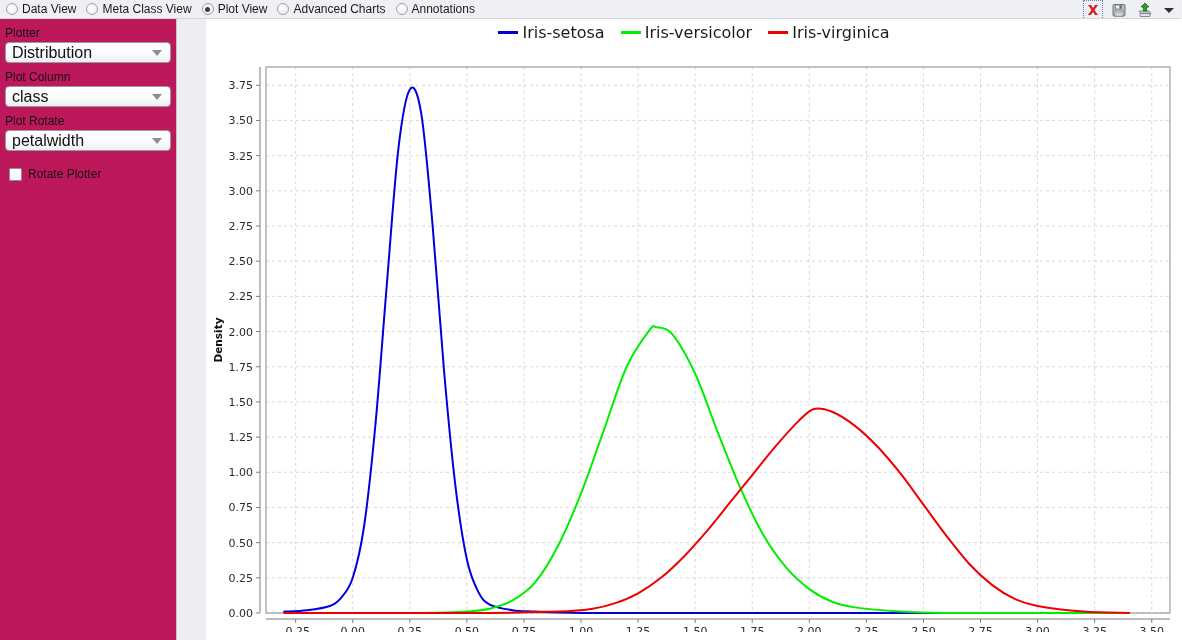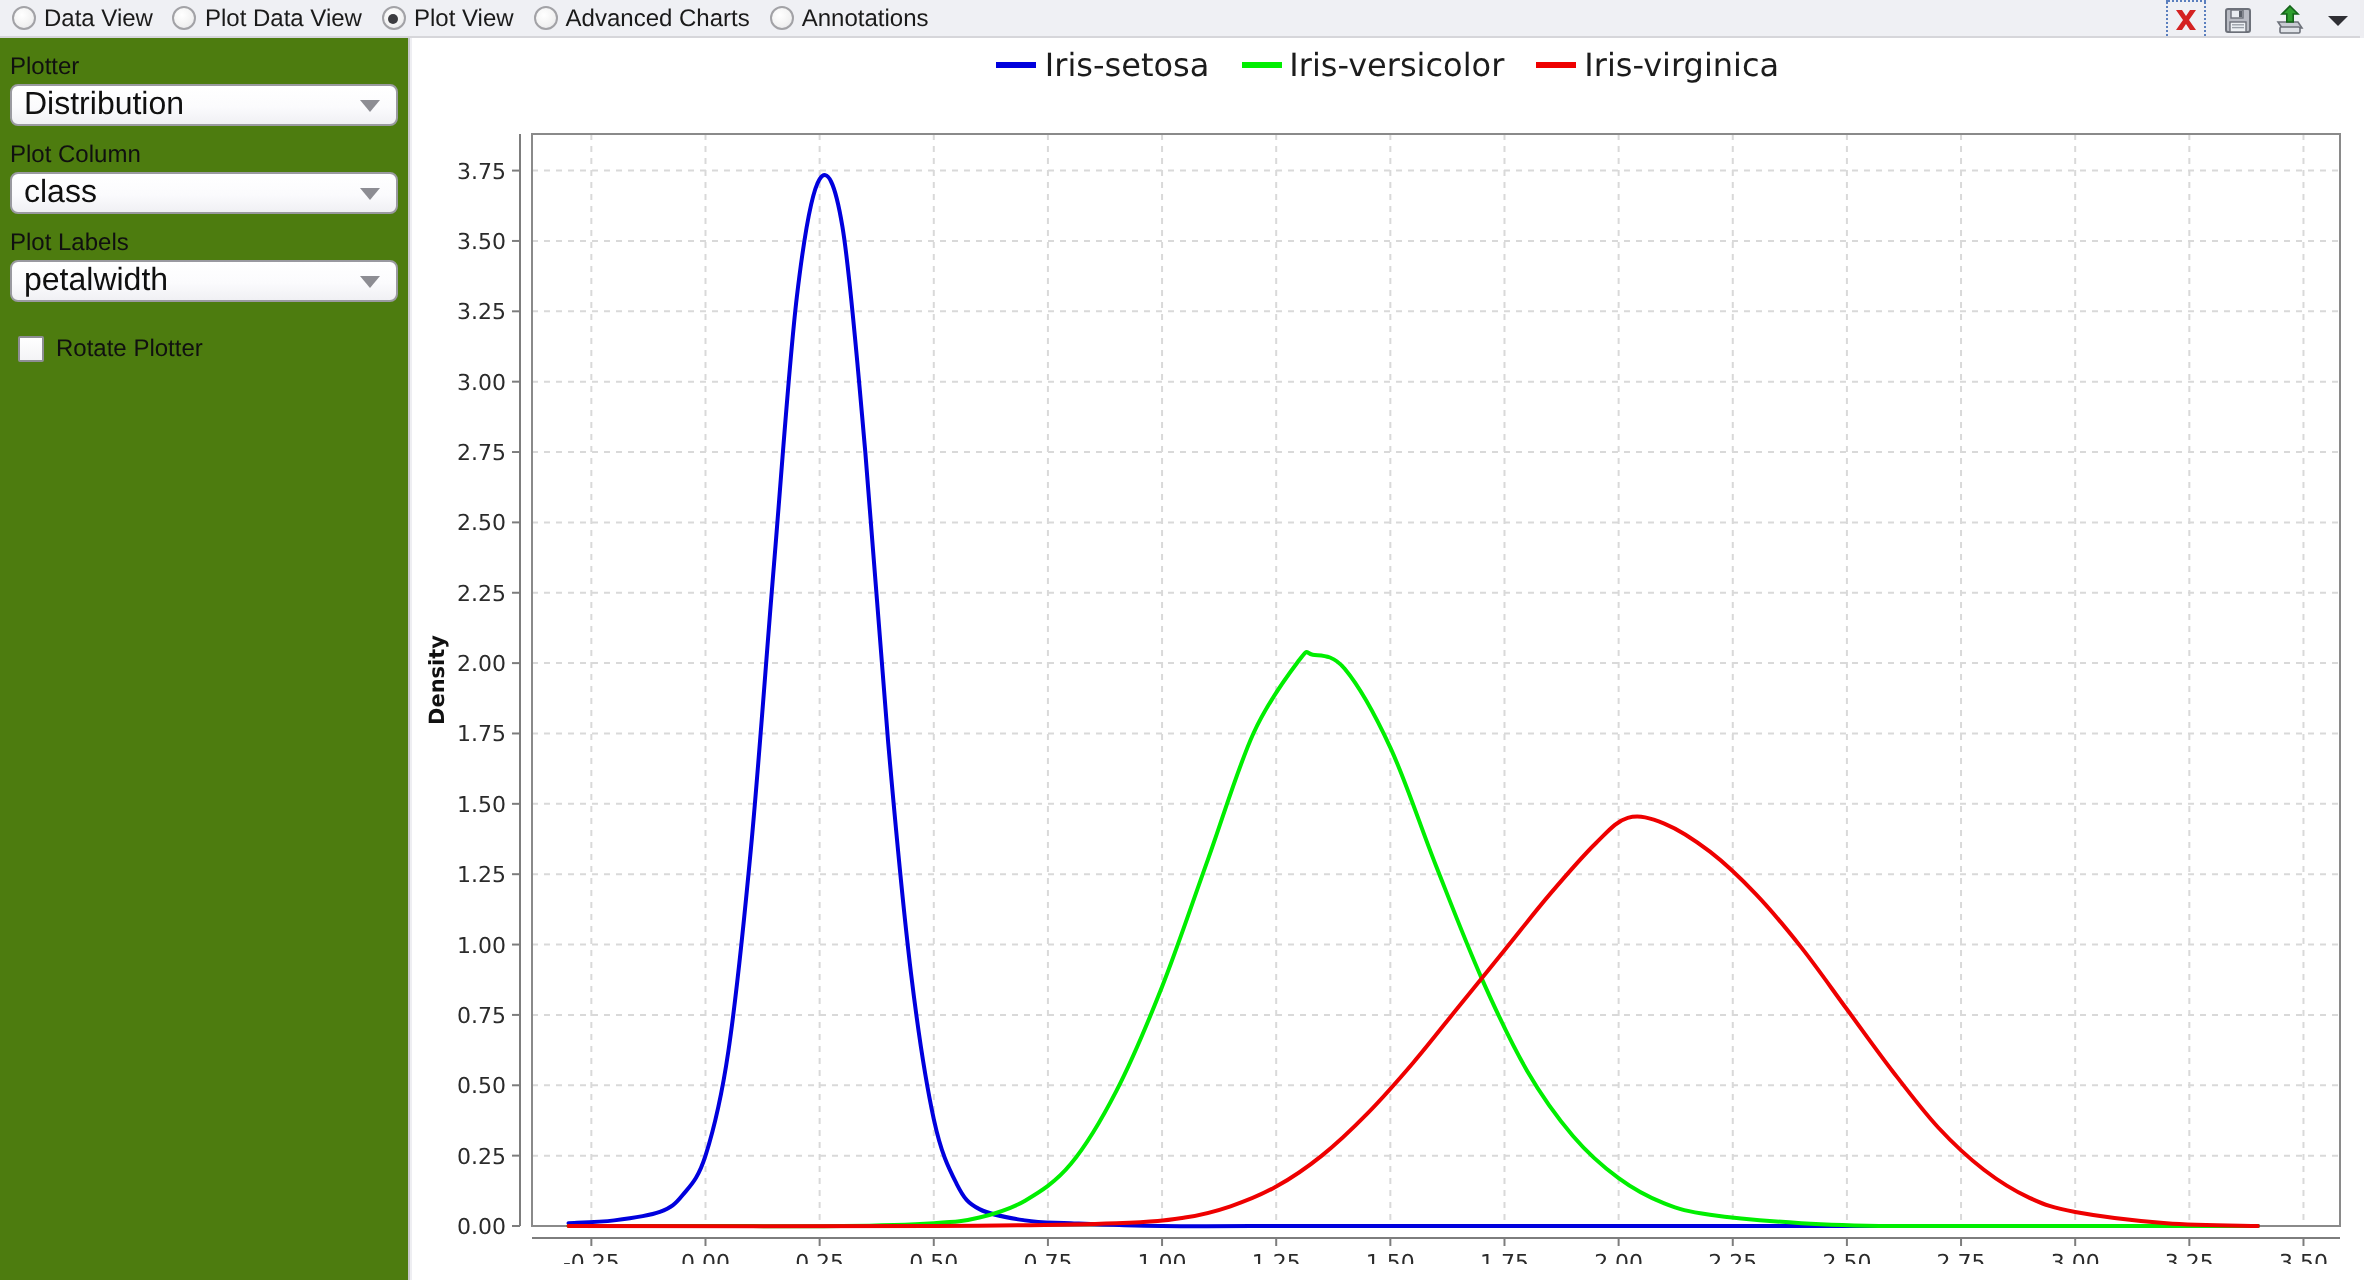--- a/index.html
+++ b/index.html
@@ -99,23 +99,23 @@
     width: 0; height: 0;
     border-left: 5px solid transparent;
     border-right: 5px solid transparent;
     border-top: 5px solid #2f2f34;
   }
 
   
   .sidebar {
     position: absolute;
     left: 0; top: 19px;
-    width: 205px;
+    width: 177px;
     height: 621px;
-    background: #4d7c0f;
+    background: #be185d;
     border-right: 1px solid #c8c8cc;
     box-sizing: border-box;
     padding: 0;
   }
   .field-label {
     font-size: 12px;
     color: #101010;
     margin: 7px 0 2px 5px;
   }
   .combo {
@@ -227,21 +227,21 @@
 <div class="app">
 
   <div class="topbar">
     <div class="radio-group">
       <div class="radio-item">
         <span class="radio-dot"></span>
         <span class="radio-label">Data View</span>
       </div>
       <div class="radio-item">
         <span class="radio-dot"></span>
-        <span class="radio-label">Plot Data View</span>
+        <span class="radio-label">Meta Class View</span>
       </div>
       <div class="radio-item">
         <span class="radio-dot checked"></span>
         <span class="radio-label">Plot View</span>
       </div>
       <div class="radio-item">
         <span class="radio-dot"></span>
         <span class="radio-label">Advanced Charts</span>
       </div>
       <div class="radio-item">
@@ -285,21 +285,21 @@
       <span class="combo-value">Distribution</span>
       <span class="combo-arrow"></span>
     </div>
 
     <div class="field-label">Plot Column</div>
     <div class="combo">
       <span class="combo-value">class</span>
       <span class="combo-arrow"></span>
     </div>
 
-    <div class="field-label">Plot Labels</div>
+    <div class="field-label">Plot Rotate</div>
     <div class="combo">
       <span class="combo-value">petalwidth</span>
       <span class="combo-arrow"></span>
     </div>
 
     <div class="checkrow">
       <span class="checkbox"></span>
       <span class="check-label">Rotate Plotter</span>
     </div>
   </div>

